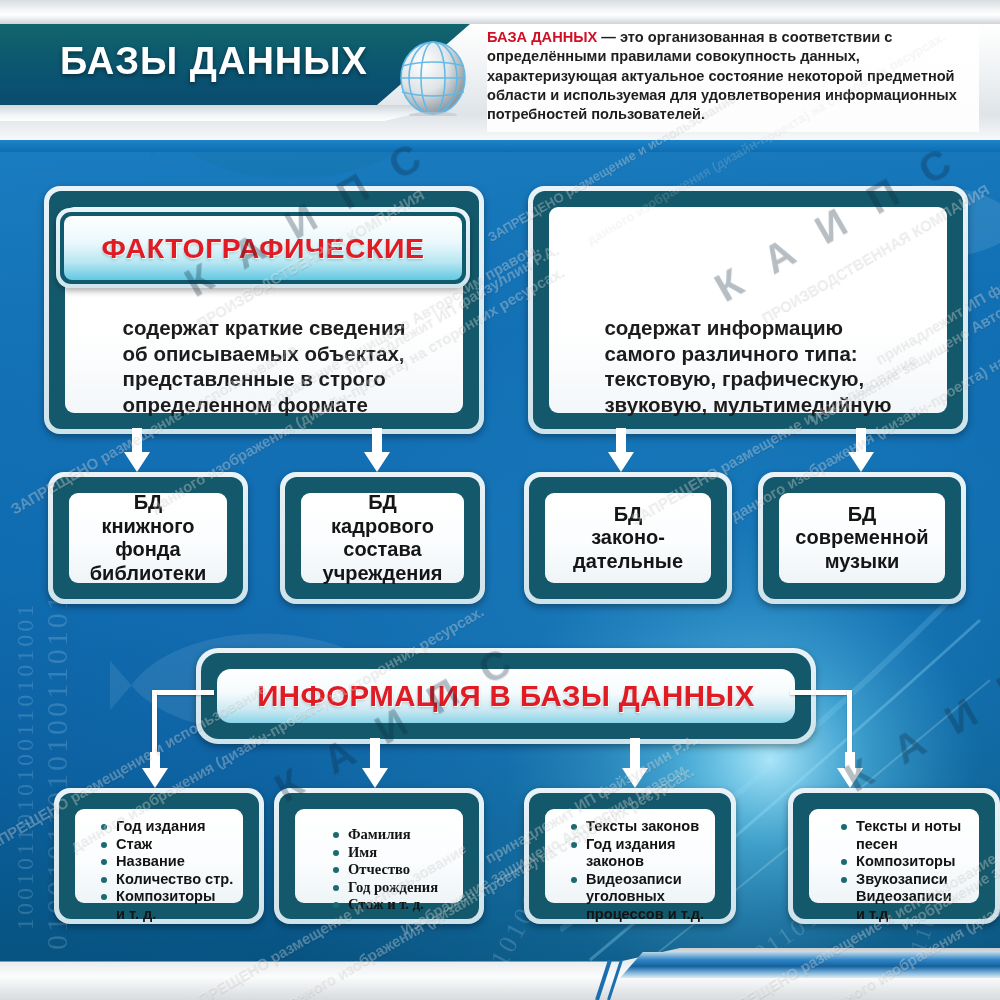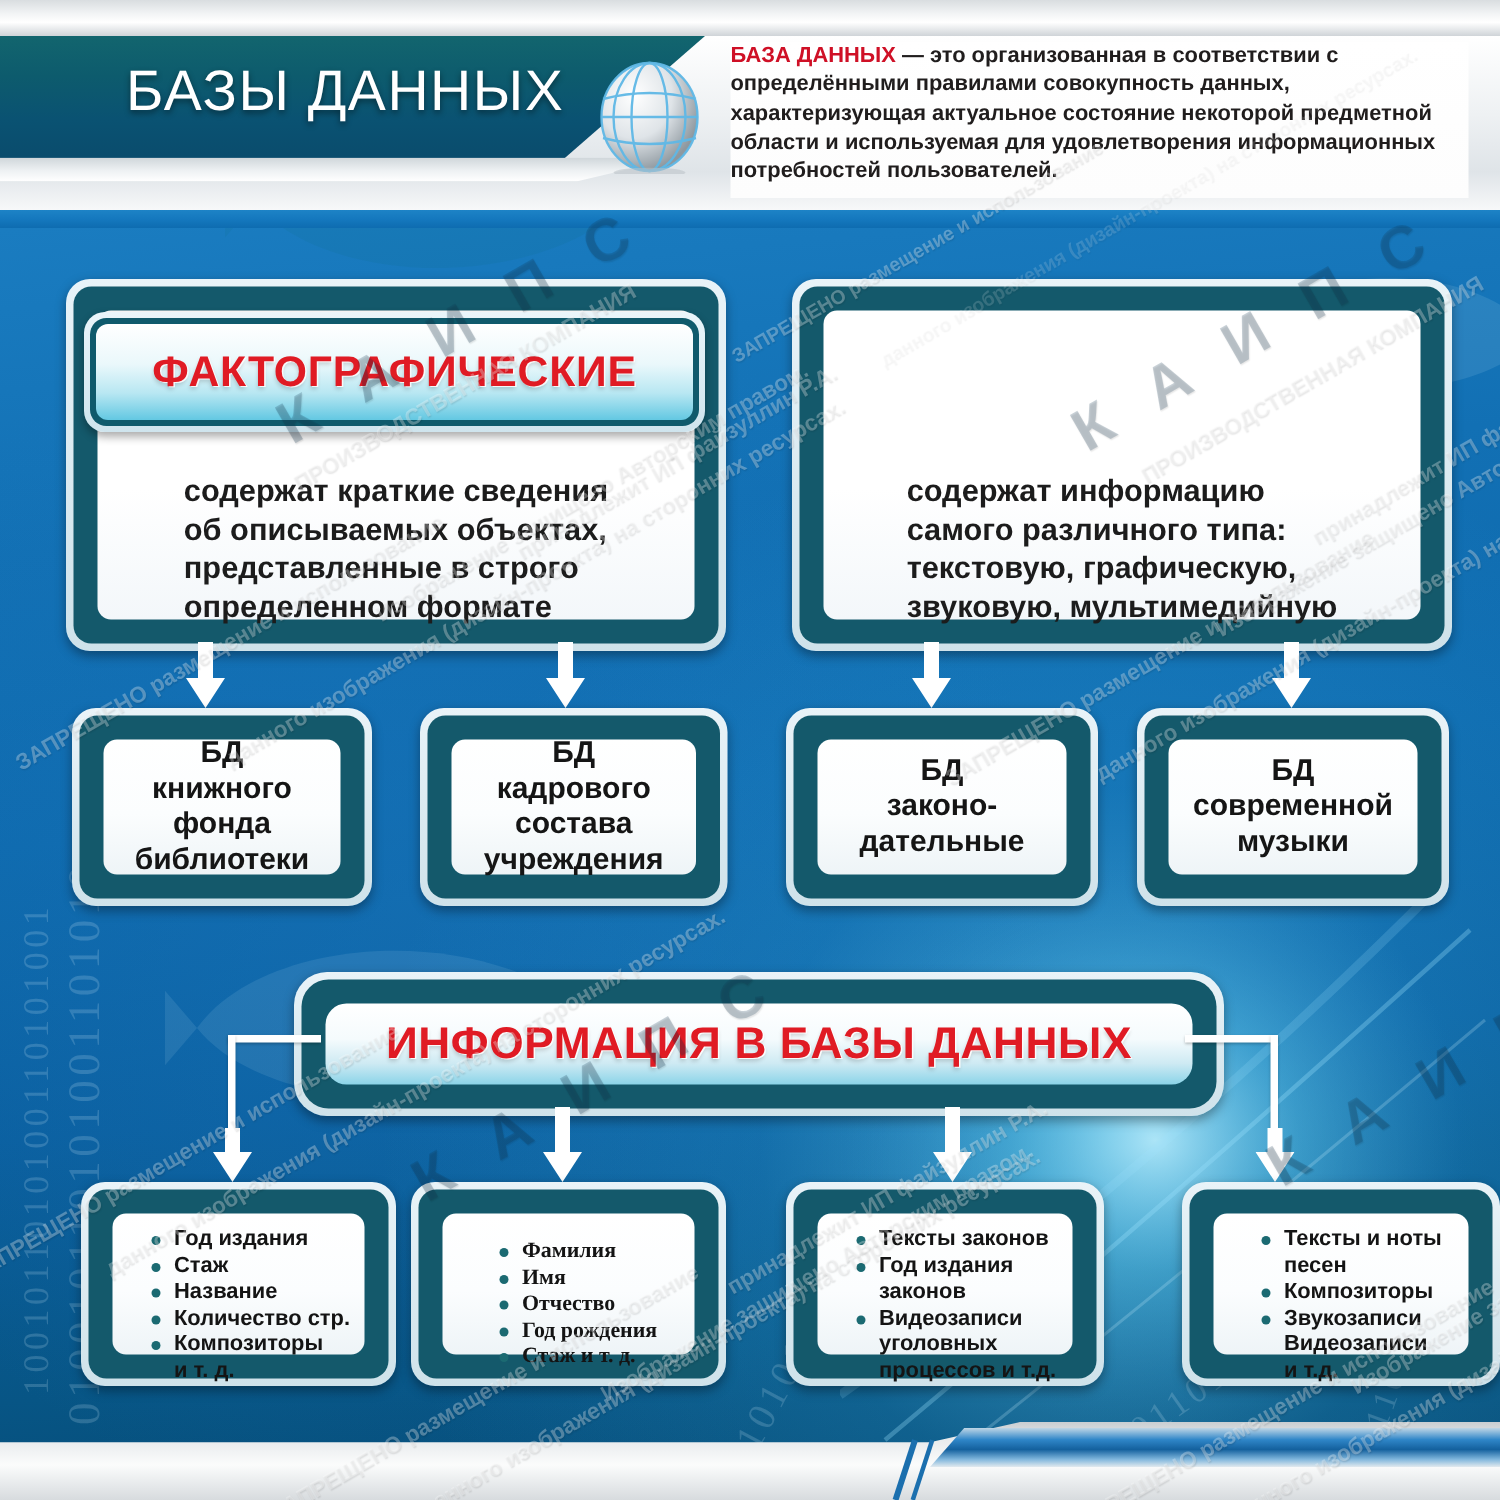--- a/index.html
+++ b/index.html
@@ -37,23 +37,22 @@
     background:linear-gradient(180deg,#12656e 0%,#0d5b6d 30%,#0a5272 62%,#0a4a6b 100%);
     clip-path:polygon(0 0, 100% 0, 78% 100%, 0 100%);
   }
   .headband-under{
     position:absolute;left:0;top:105px;width:452px;height:16px;
     background:linear-gradient(180deg,#cfd6da 0%,#eef1f3 55%,#ffffff 100%);
     clip-path:polygon(0 0, 100% 0, 85% 100%, 0 100%);
   }
   .headtitle{
     position:absolute;left:60px;top:40px;width:370px;
-    color:#ffffff;font-size:38px;font-weight:normal;letter-spacing:1px;
+    color:#ffffff;font-size:38px;font-weight:bold;letter-spacing:1px;
     text-shadow:0 2px 4px rgba(0,0,0,.45);
-    margin-left:24px;
   }
   .globe{position:absolute;left:395px;top:36px;width:76px;height:80px;}
   .defbox{
     position:absolute;left:487px;top:28px;width:492px;height:104px;
     background:linear-gradient(180deg,#ffffff 0%,#fdfdfd 100%);
   }
   .deftext{
     position:absolute;left:0;top:0;width:492px;
     font-size:14.6px;line-height:19.3px;color:#201d1d;font-weight:bold;
   }

